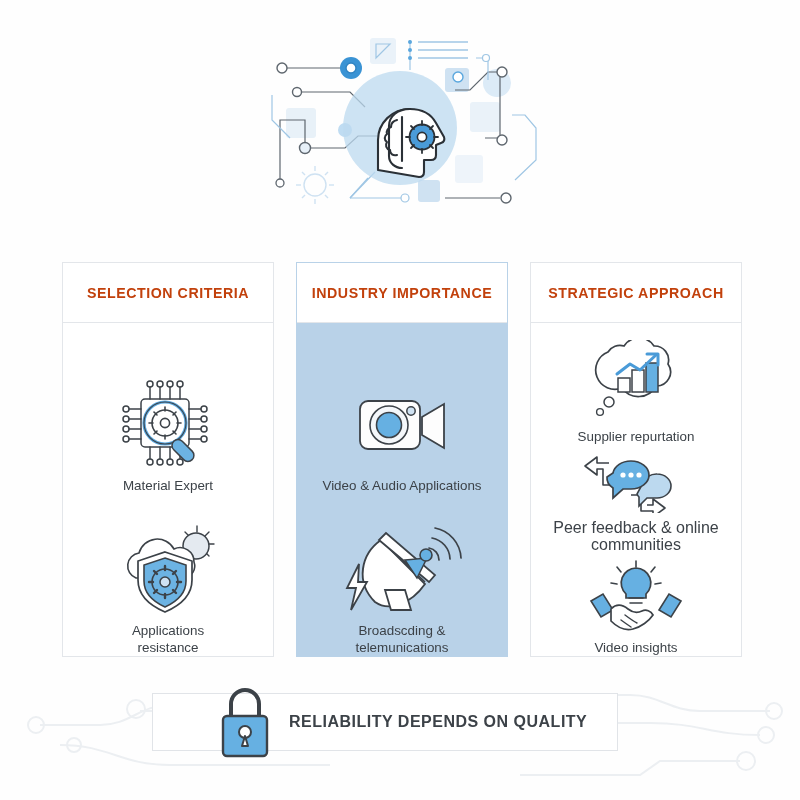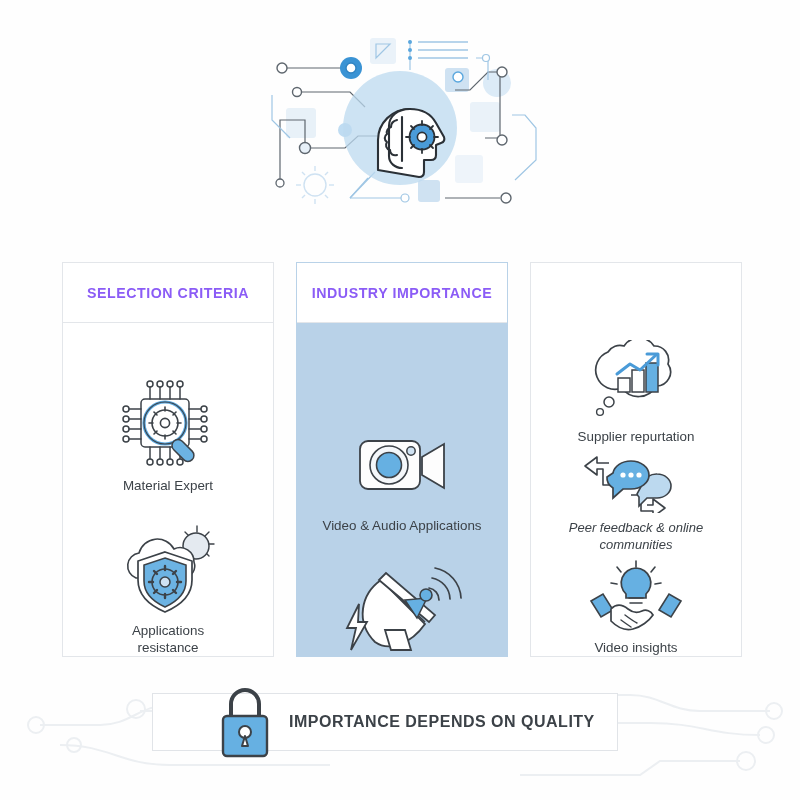--- a/index.html
+++ b/index.html
@@ -57,21 +57,21 @@
     align-items: center;
     justify-content: center;
     border-bottom: 1px solid #e3e6ea;
     background: #ffffff;
     box-sizing: border-box;
   }
   .col-header span {
     font-size: 14.2px;
     font-weight: bold;
     letter-spacing: 0.55px;
-    color: #8b5cf6;
+    color: #c2410c;
     text-align: center;
   }
   .col-body {
     flex: 1;
     display: flex;
     flex-direction: column;
     align-items: center;
     justify-content: flex-end;
     padding-top: 14px;
     box-sizing: border-box;
@@ -86,21 +86,21 @@
   }
   .item .icon { display: flex; align-items: center; justify-content: center; }
   .item .caption {
     margin-top: 6px;
     font-size: 13.4px;
     line-height: 17px;
     text-align: center;
     color: #3c4248;
     white-space: pre-line;
   }
-  .item.wide .caption { font-size: 13px; font-style: italic; }
+  .item.wide .caption { font-size: 16px; }
 
   .spacer-a { height: 26px; }
   .spacer-b { height: 10px; }
   .spacer-c { height: 6px; }
 
   
   .footer-wrap {
     position: absolute;
     left: 0;
     top: 665px;
@@ -382,26 +382,31 @@
               </g>
               <path d="M38 82 c-20-20-14-48 6-62 l44 44 c-14 20-36 28-50 18 Z" fill="#ffffff" stroke="#3c4248" stroke-width="1.9"></path>
               <path d="M49 24 L88 62" stroke="#3c4248" stroke-width="1.6" fill="none"></path>
               <path d="M42 20 L92 62 l6-7 L49 13 Z" fill="#ffffff" stroke="#3c4248" stroke-width="1.8"></path>
               <path d="M68 40 L90 38 L80 58 Z" fill="#66b0e2" stroke="#3c4248" stroke-width="1.5"></path>
               <circle cx="89" cy="35" r="6" fill="#66b0e2" stroke="#3c4248" stroke-width="1.6"></circle>
               <path d="M48 70 h20 l6 20 H54 Z" fill="#ffffff" stroke="#3c4248" stroke-width="1.8"></path>
               <path d="M22 44 L10 68 h9 L14 90 L30 62 h-9 Z" fill="#ffffff" stroke="#3c4248" stroke-width="1.8"></path>
             </svg>
           </div>
+          <div class="caption">Broadscding &amp;
+telemunications</div>
         </div>
 
       </div>
     </div>
 
     <div class="column">
+      <div class="col-header">
+        <span>STRATEGIC APPROACH</span>
+      </div>
       <div class="col-body three">
 
         <div class="item">
           <div class="icon">
             <svg width="104" height="82" viewBox="0 0 104 82">
               <path d="M24 12 a14 14 0 0 1 16-6 a18 18 0 0 1 30 0 a14 14 0 0 1 14 18 a14 14 0 0 1-12 22 a20 20 0 0 1-34 2 a15 15 0 0 1-14-36 Z" fill="#ffffff" stroke="#3c4248" stroke-width="1.7"></path>
               <rect x="34" y="38" width="12" height="14" fill="#ffffff" stroke="#3c4248" stroke-width="1.5"></rect>
               <rect x="48" y="30" width="12" height="22" fill="#ffffff" stroke="#3c4248" stroke-width="1.5"></rect>
               <rect x="62" y="23" width="12" height="29" fill="#66b0e2" stroke="#3c4248" stroke-width="1.5"></rect>
               <path d="M33 34 L46 24 L56 30 L72 15" fill="none" stroke="#4a9bd8" stroke-width="3" stroke-linecap="round" stroke-linejoin="round"></path>
@@ -478,17 +483,17 @@
       </g>
     </svg>
 
     <div class="banner">
       <svg class="lock" width="64" height="86" viewBox="0 0 64 86">
         <path d="M18 36 V24 a14 14 0 0 1 28 0 v12" fill="none" stroke="#3c4248" stroke-width="4"></path>
         <rect x="10" y="36" width="44" height="40" rx="4" fill="#66b0e2" stroke="#3c4248" stroke-width="2.4"></rect>
         <circle cx="32" cy="52" r="6" fill="#ffffff" stroke="#3c4248" stroke-width="2"></circle>
         <path d="M32 56 l-3 10 h6 Z" fill="#ffffff" stroke="#3c4248" stroke-width="2" stroke-linejoin="round"></path>
       </svg>
-      <div class="banner-text">IMPORTANCE DEPENDS ON QUALITY</div>
+      <div class="banner-text">RELIABILITY DEPENDS ON QUALITY</div>
     </div>
   </div>
 
 </div>
 
 </body></html>

